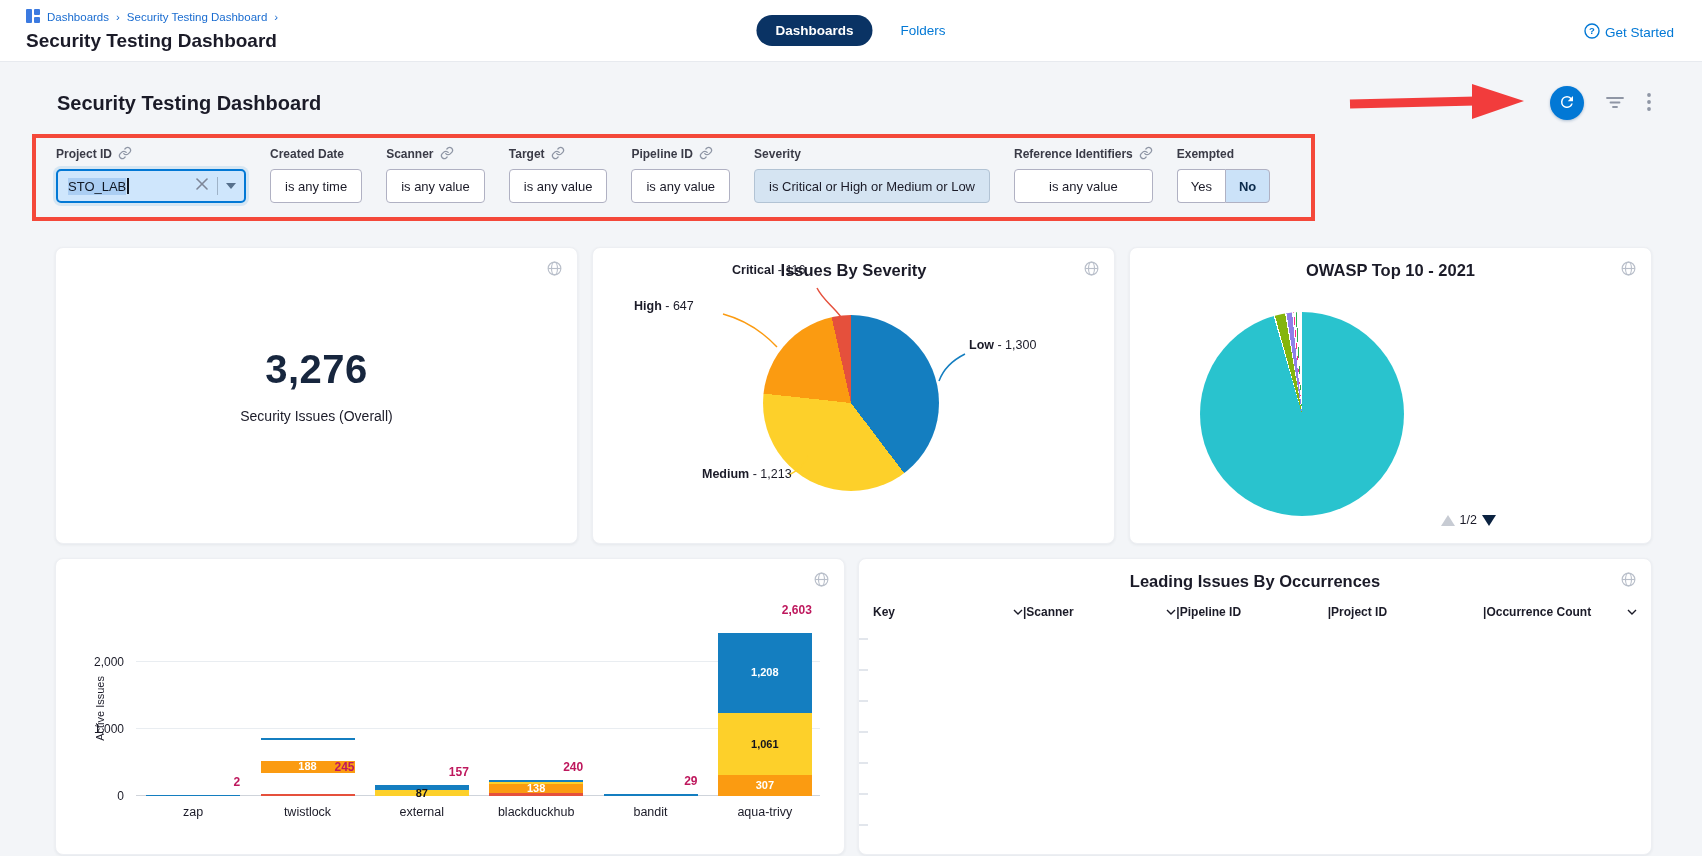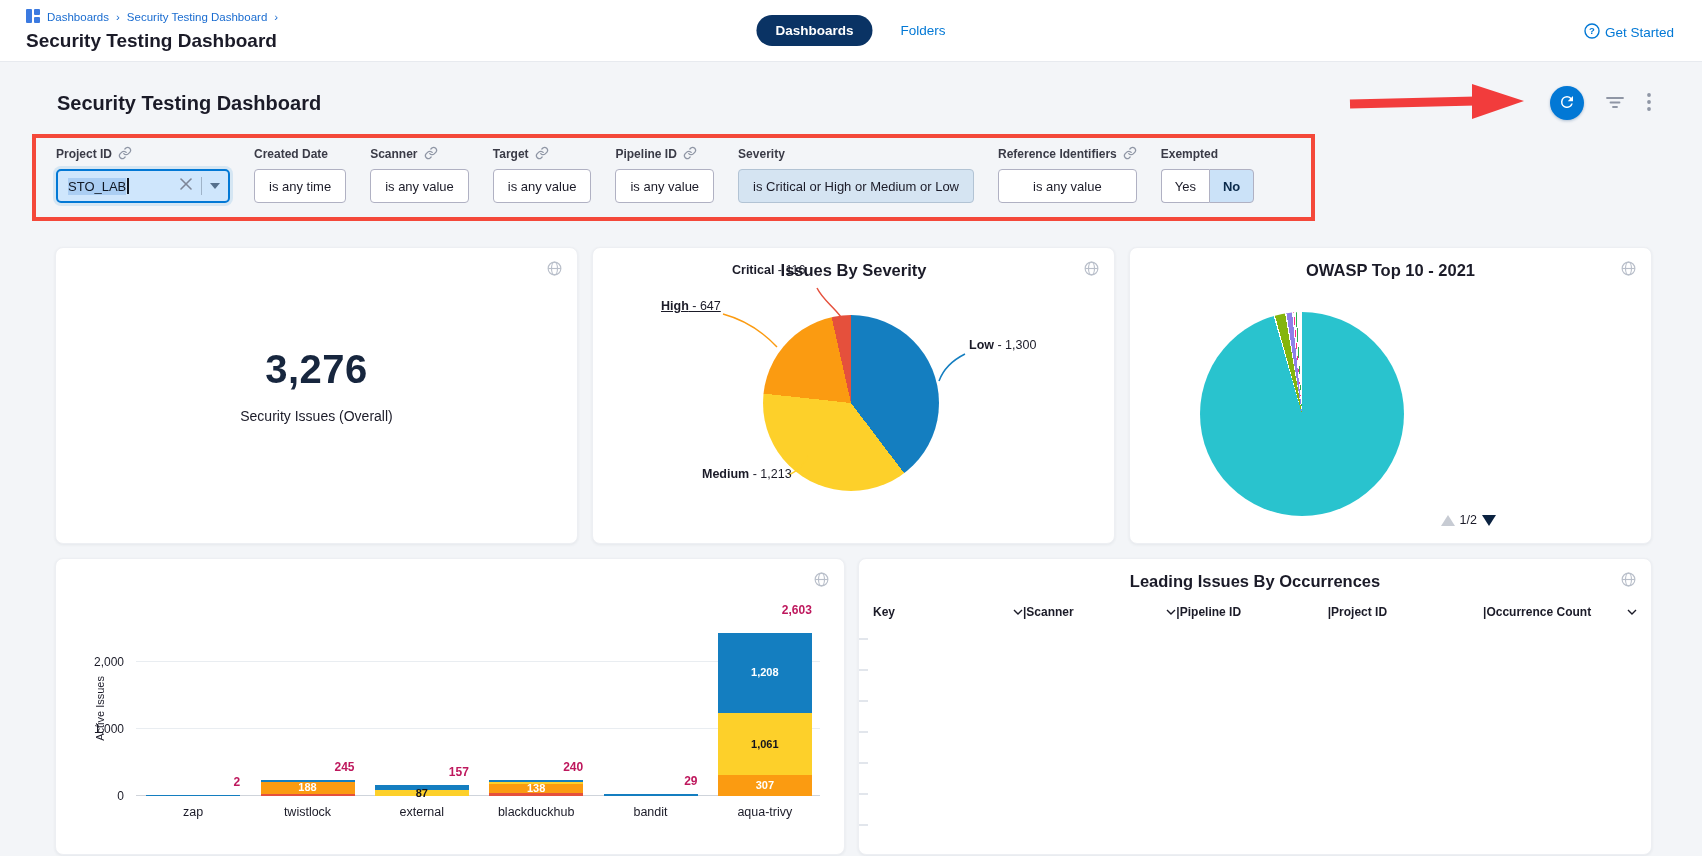--- a/index.html
+++ b/index.html
@@ -36,21 +36,21 @@
   
   .filters-outline { position:relative; margin:14px 0 0 32px; width:1283px;
     border:4px solid #f4483a; padding:8px 16px 14px 20px; display:flex; gap:24px; }
   .fgroup { display:flex; flex-direction:column; }
   .flabel { display:flex; align-items:center; gap:6px; font-size:12px; font-weight:bold;
     color:#3a3b47; height:16px; }
   .fctl { margin-top:7px; }
   .chip { height:34px; background:#ffffff; border:1px solid #b0b1c3; border-radius:4px;
     padding:0 14px; font-size:13px; color:#1b1b28; cursor:pointer; white-space:nowrap; }
   .chip.hl { background:#d5e4f2; border-color:#b2c3d4; font-weight:normal; }
-  .combo { width:174px; height:34px; background:#cfe6fc; border:2px solid #0278d5;
+  .combo { width:190px; height:34px; background:#cfe6fc; border:2px solid #0278d5;
     border-radius:5px; display:flex; align-items:center; padding:0 8px 0 10px;
     box-shadow:0 0 0 3px rgba(2,120,213,.12); cursor:text; }
   .combo .val { font-size:13px; color:#101722; background:#abcef3; padding:1px 0; }
   .combo .caret-bar { width:1.5px; height:16px; background:#101722; margin-left:1px; }
   .combo .spacer { flex:1; }
   .combo .divider { width:1px; height:18px; background:#9fb3c8; margin:0 8px; }
   .dd-caret { width:0; height:0; border-left:5px solid transparent; border-right:5px solid transparent;
     border-top:6px solid #56708c; cursor:pointer; }
   .toggle { display:flex; }
   .toggle button { height:34px; padding:0 13px; font-size:13px; color:#1b1b28;
@@ -309,21 +309,21 @@
     </span>
     <div class="card-title">Issues By Severity</div>
     <div class="pie pie-sev" style="background: conic-gradient(rgb(20, 126, 192) 0deg, rgb(20, 126, 192) 142.86deg, rgb(253, 208, 42) 142.86deg, rgb(253, 208, 42) 276.15deg, rgb(251, 155, 17) 276.15deg, rgb(251, 155, 17) 347.25deg, rgb(229, 80, 60) 347.25deg, rgb(229, 80, 60) 360deg);"></div>
     <svg class="leader-svg" width="523" height="297">
       <path d="M224,40 C230,52 240,58 248,69" fill="none" stroke="#e5503c" stroke-width="1.5"></path>
       <path d="M130,66 C152,72 170,84 184,99" fill="none" stroke="#fb9b11" stroke-width="1.5"></path>
       <path d="M372,106 C360,112 350,122 346,133" fill="none" stroke="#147ec0" stroke-width="1.5"></path>
       <path d="M196,227 C204,223 211,217 215,208" fill="none" stroke="#fdd02a" stroke-width="1.5"></path>
     </svg>
     <div class="pie-label" style="left:139px; top:15px;"><b>Critical</b><span> - 116</span></div>
-    <div class="pie-label" style="left:68px; top:51px;text-decoration:underline;"><b>High</b><span> - 647</span></div>
+    <div class="pie-label" style="left:41px; top:51px;"><b>High</b><span> - 647</span></div>
     <div class="pie-label" style="left:376px; top:90px;"><b>Low</b><span> - 1,300</span></div>
     <div class="pie-label" style="left:61px; top:219px;margin-left:48px;"><b>Medium</b><span> - 1,213</span></div>
   </div>
 
   <div class="card">
     <span class="globe">
       <svg width="17" height="17" viewBox="0 0 24 24" fill="none" stroke="#b9bfca" stroke-width="1.6">
           <circle cx="12" cy="12" r="9"></circle>
           <line x1="3" y1="12" x2="21" y2="12"></line>
           <ellipse cx="12" cy="12" rx="4.2" ry="9"></ellipse>
@@ -355,21 +355,21 @@
         <span class="ytick" style="bottom: 0px;">0</span>
         <div class="gridline" style="bottom: 67px;"></div>
         <span class="ytick" style="bottom: 67px;">1,000</span>
         <div class="gridline" style="bottom: 134px;"></div>
         <span class="ytick" style="bottom: 134px;">2,000</span>
         <div class="bar-col" style="left: 10.1667px;">
           <div class="bar-seg" style="height: 1.2px; background: rgb(20, 126, 192);"></div>
         </div>
         <div class="bar-total" style="left: 10.1667px; bottom: 7.2px;">2</div>
         <div class="bar-cat" style="left: 0.166667px;">zap</div>
-        <div class="bar-col" style="left: 124.5px;">
+        <div class="bar-col" style="left: 124.5px; gap: 21px;">
           <div class="bar-seg" style="height: 1.809px; background: rgb(229, 80, 60);"></div>
           <div class="bar-seg" style="height: 12.596px; background: rgb(251, 155, 17);">
             <span style="color: rgb(255, 255, 255);">188</span>
           </div>
           <div class="bar-seg" style="height: 2.01px; background: rgb(20, 126, 192);"></div>
         </div>
         <div class="bar-total" style="left: 124.5px; bottom: 22.415px;">245</div>
         <div class="bar-cat" style="left: 114.5px;">twistlock</div>
         <div class="bar-col" style="left: 238.833px;">
           <div class="bar-seg" style="height: 5.829px; background: rgb(253, 208, 42);">

